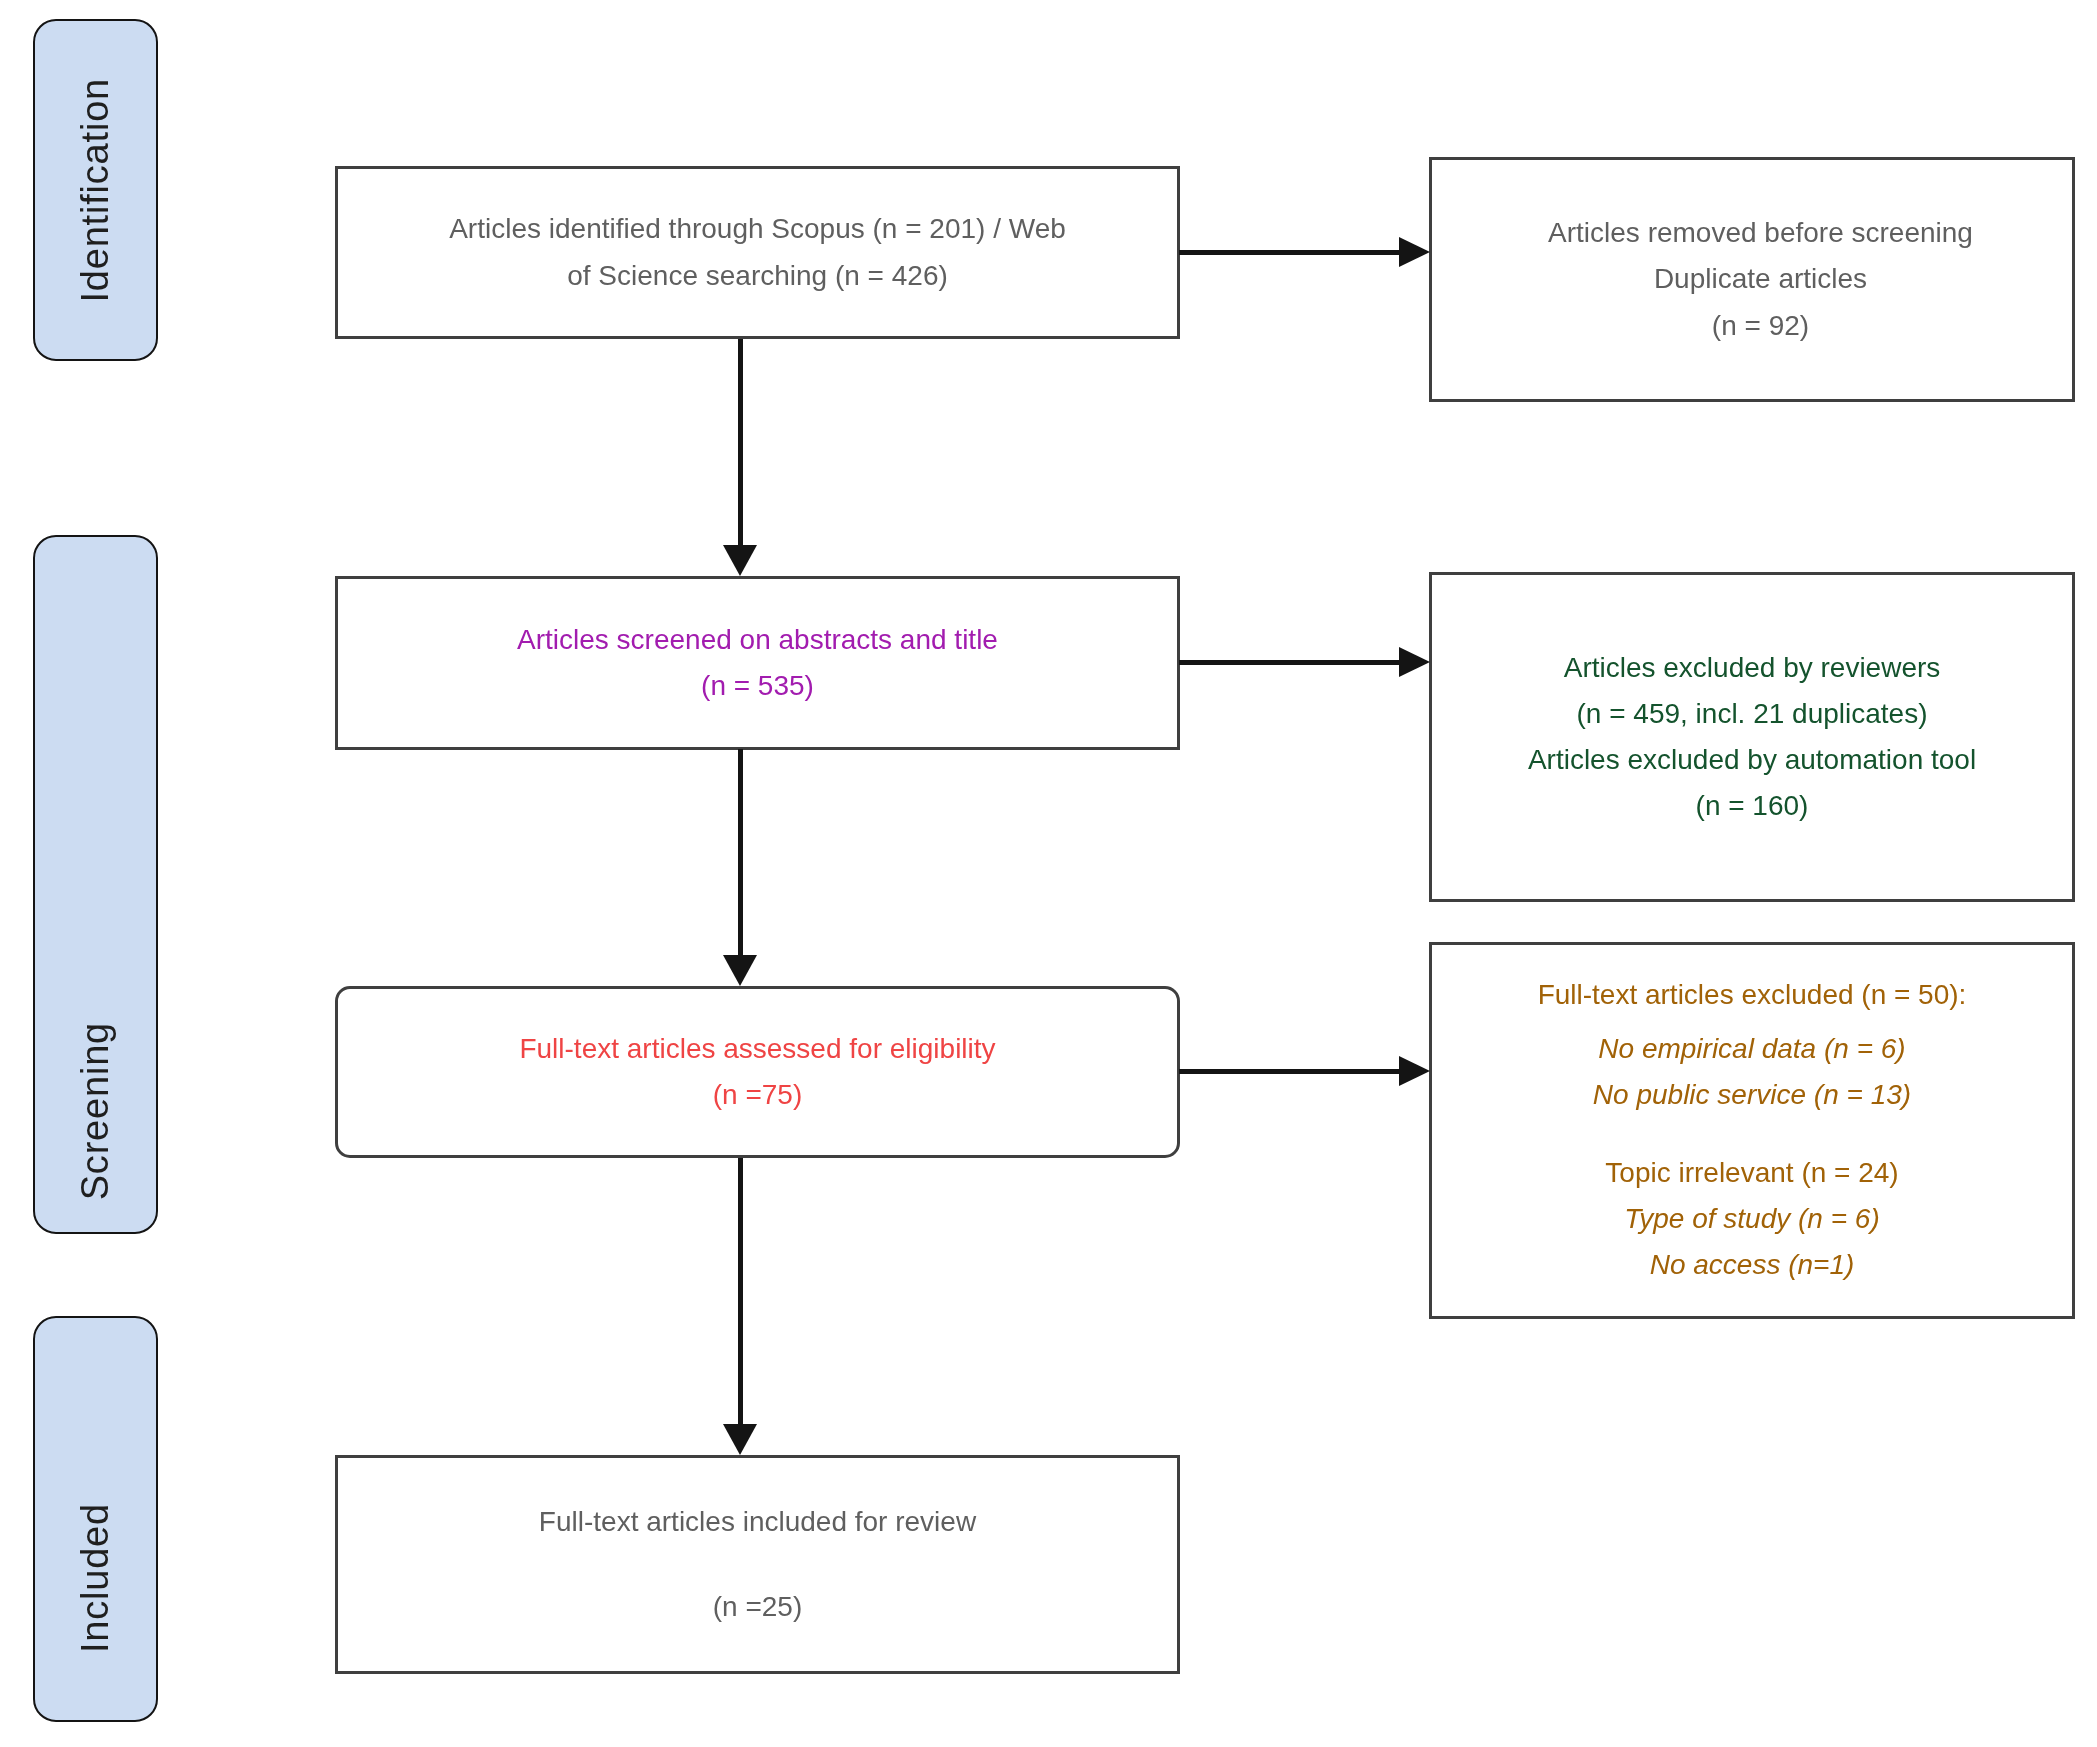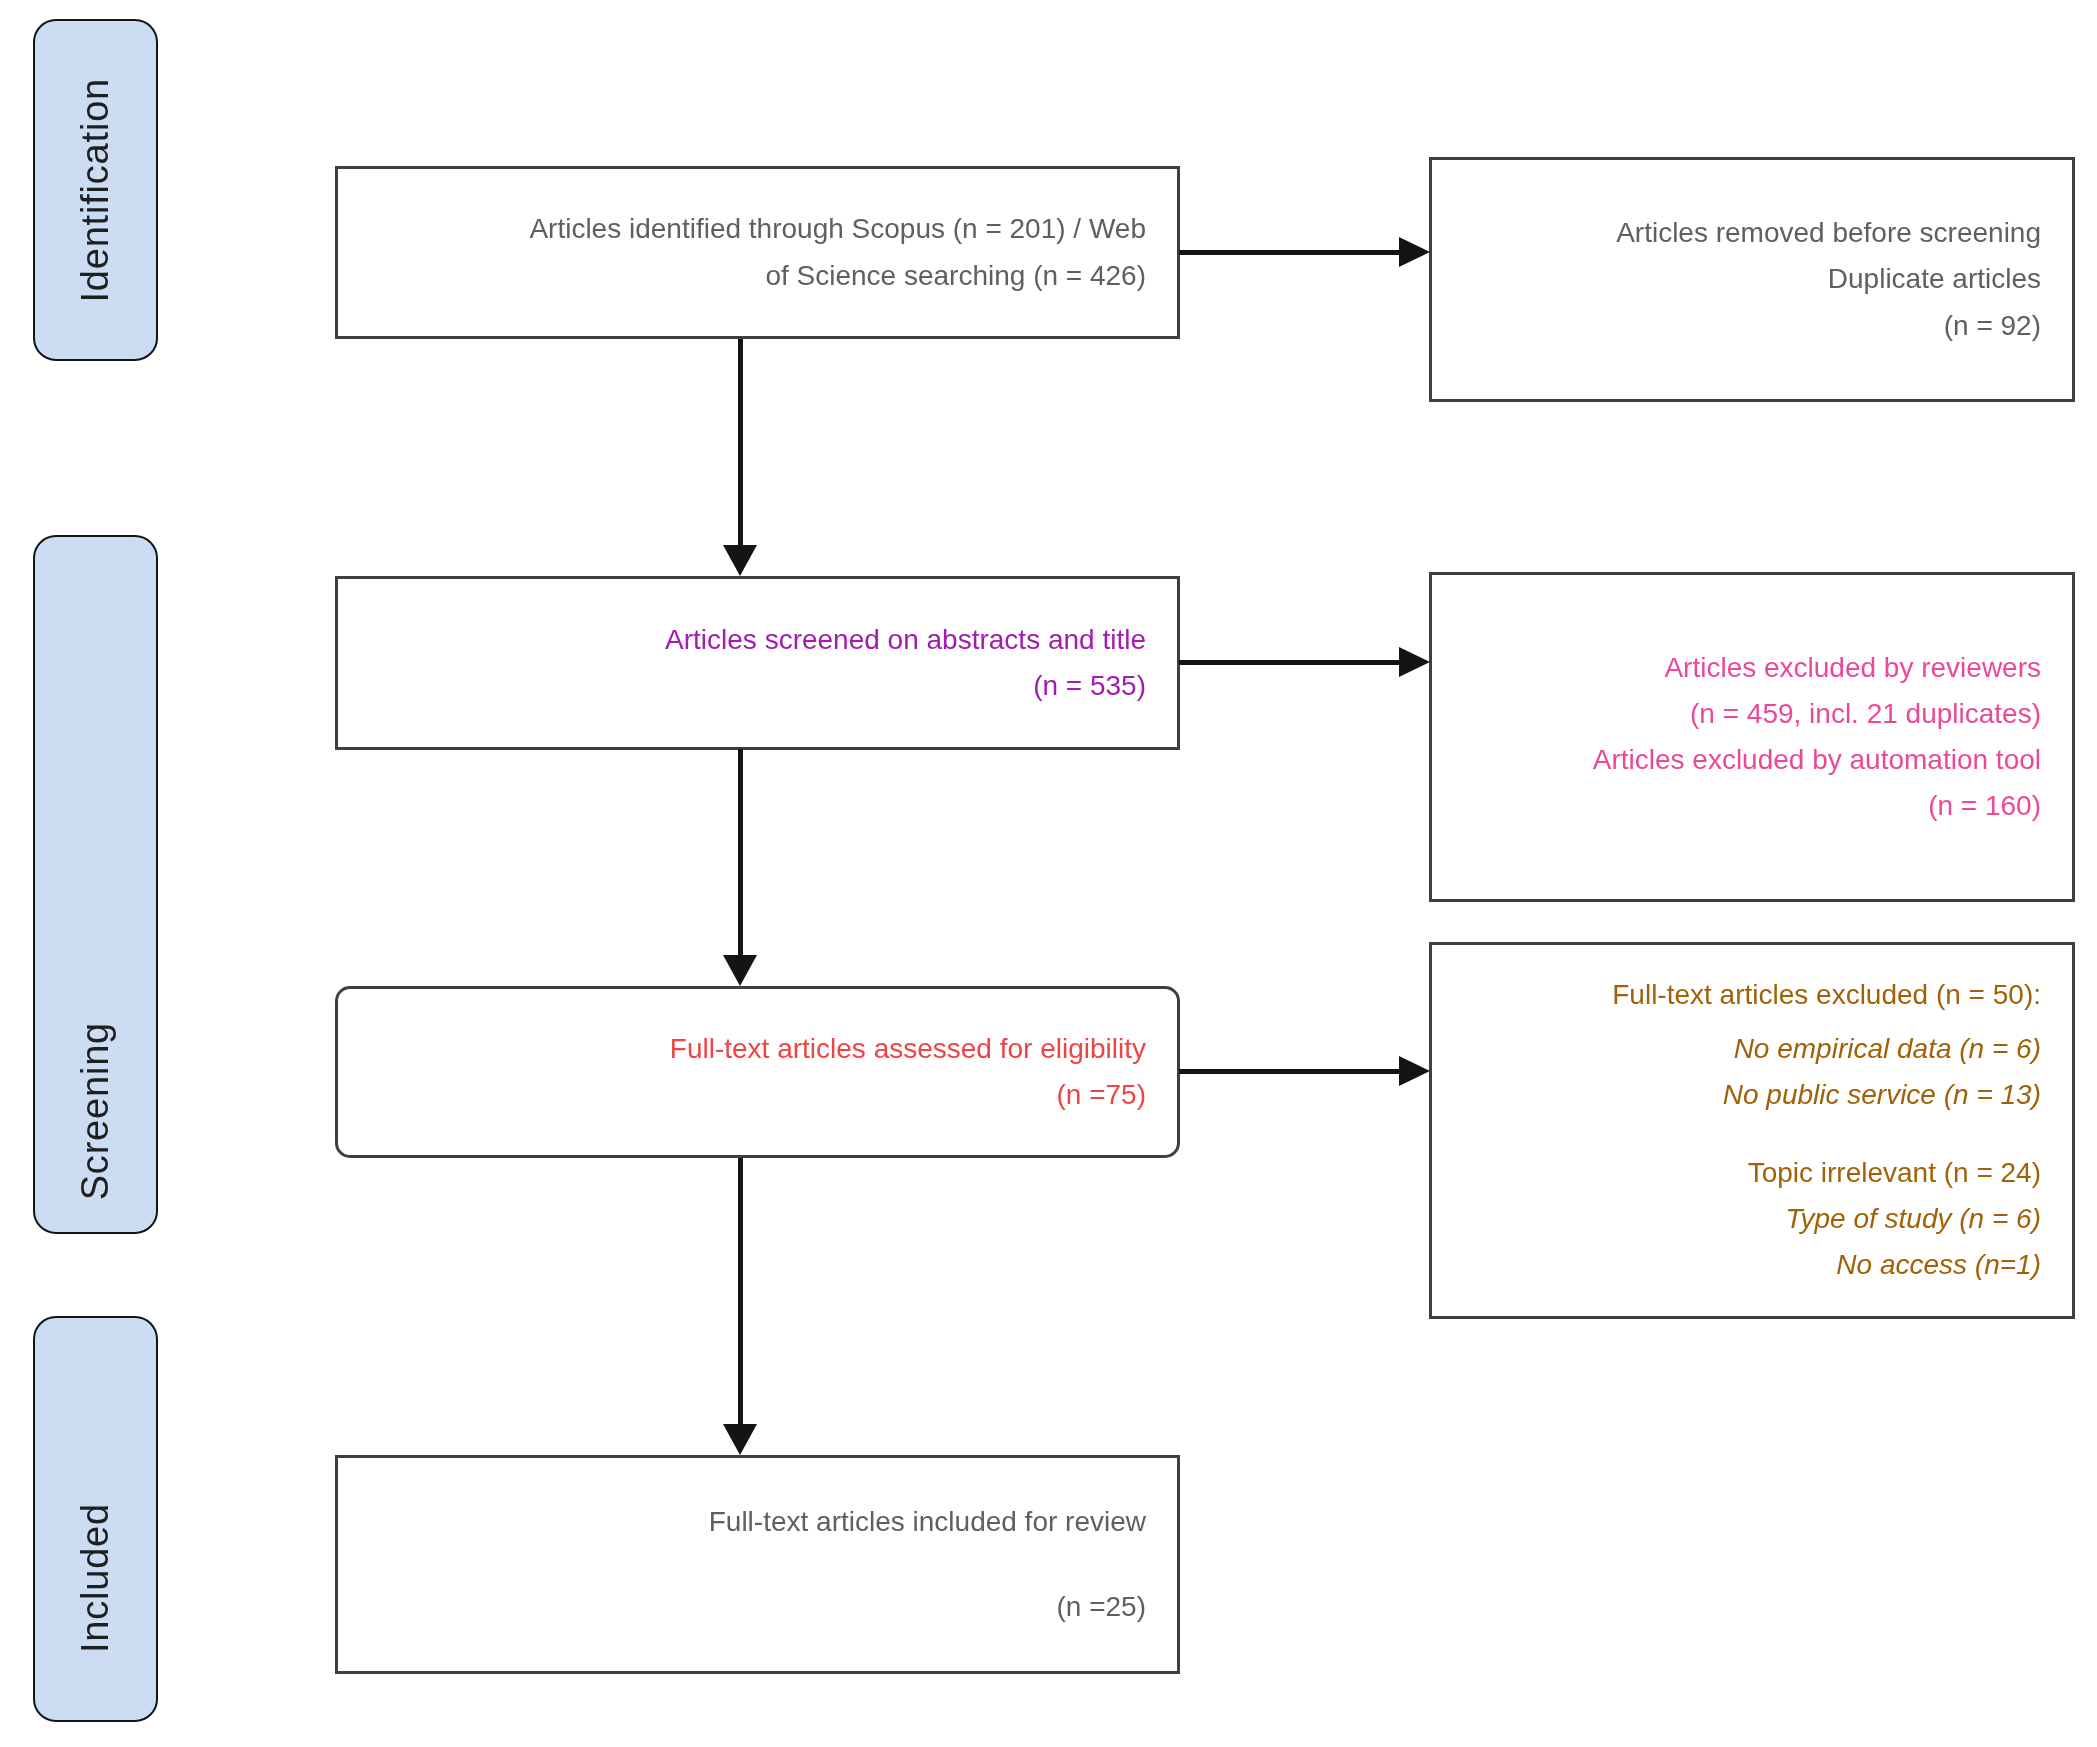--- a/index.html
+++ b/index.html
@@ -38,21 +38,21 @@
 
   
   .box {
     position:absolute;
     background:#ffffff;
     border:3.1px solid #3f3f3f;
     box-sizing:border-box;
     display:flex;
     flex-direction:column;
     justify-content:center;
-    align-items:flex-end;
+    align-items:center;
     text-align:center;
     color:#5f5f5f;
     font-size:28px;
     line-height:1.65;
     padding:7.6px 31px;
   }
   .b1 { left:335px;  top:166px;  width:845px; height:173px; }
   .b2 { left:335px;  top:576px;  width:845px; height:174px; }
   .b3 { left:335px;  top:986px; width:845px; height:172px; }
   .b4 { left:335px;  top:1455px; width:845px; height:219px;gap:39px; }
@@ -112,21 +112,21 @@
   <div class="box b4" style="border-color: rgb(63, 63, 63); color: rgb(95, 95, 95);">
       <div>Full-text articles included for review</div>
       <div>(n =25)</div>
     </div>
 
   <div class="box r1" style="border-color: rgb(63, 63, 63); color: rgb(95, 95, 95);">
       <div>Articles removed before screening</div>
       <div>Duplicate articles</div>
       <div>(n = 92)</div>
     </div>
-  <div class="box r2" style="border-color: rgb(63, 63, 63); color: #ec4899;">
+  <div class="box r2" style="border-color: rgb(63, 63, 63); color: #14532d;">
       <div>Articles excluded by reviewers</div>
       <div>(n = 459, incl. 21 duplicates)</div>
       <div>Articles excluded by automation tool</div>
       <div>(n = 160)</div>
     </div>
   <div class="box r3" style="border-color: rgb(63, 63, 63); color: #a16207;">
       <div>Full-text articles excluded (n = 50):</div>
       <div style="font-style: italic; margin-top: 7px;">No empirical data (n = 6)</div>
       <div style="font-style: italic;">No public service (n = 13)</div>
       <div style=" margin-top: 32px;">Topic irrelevant (n = 24)</div>

